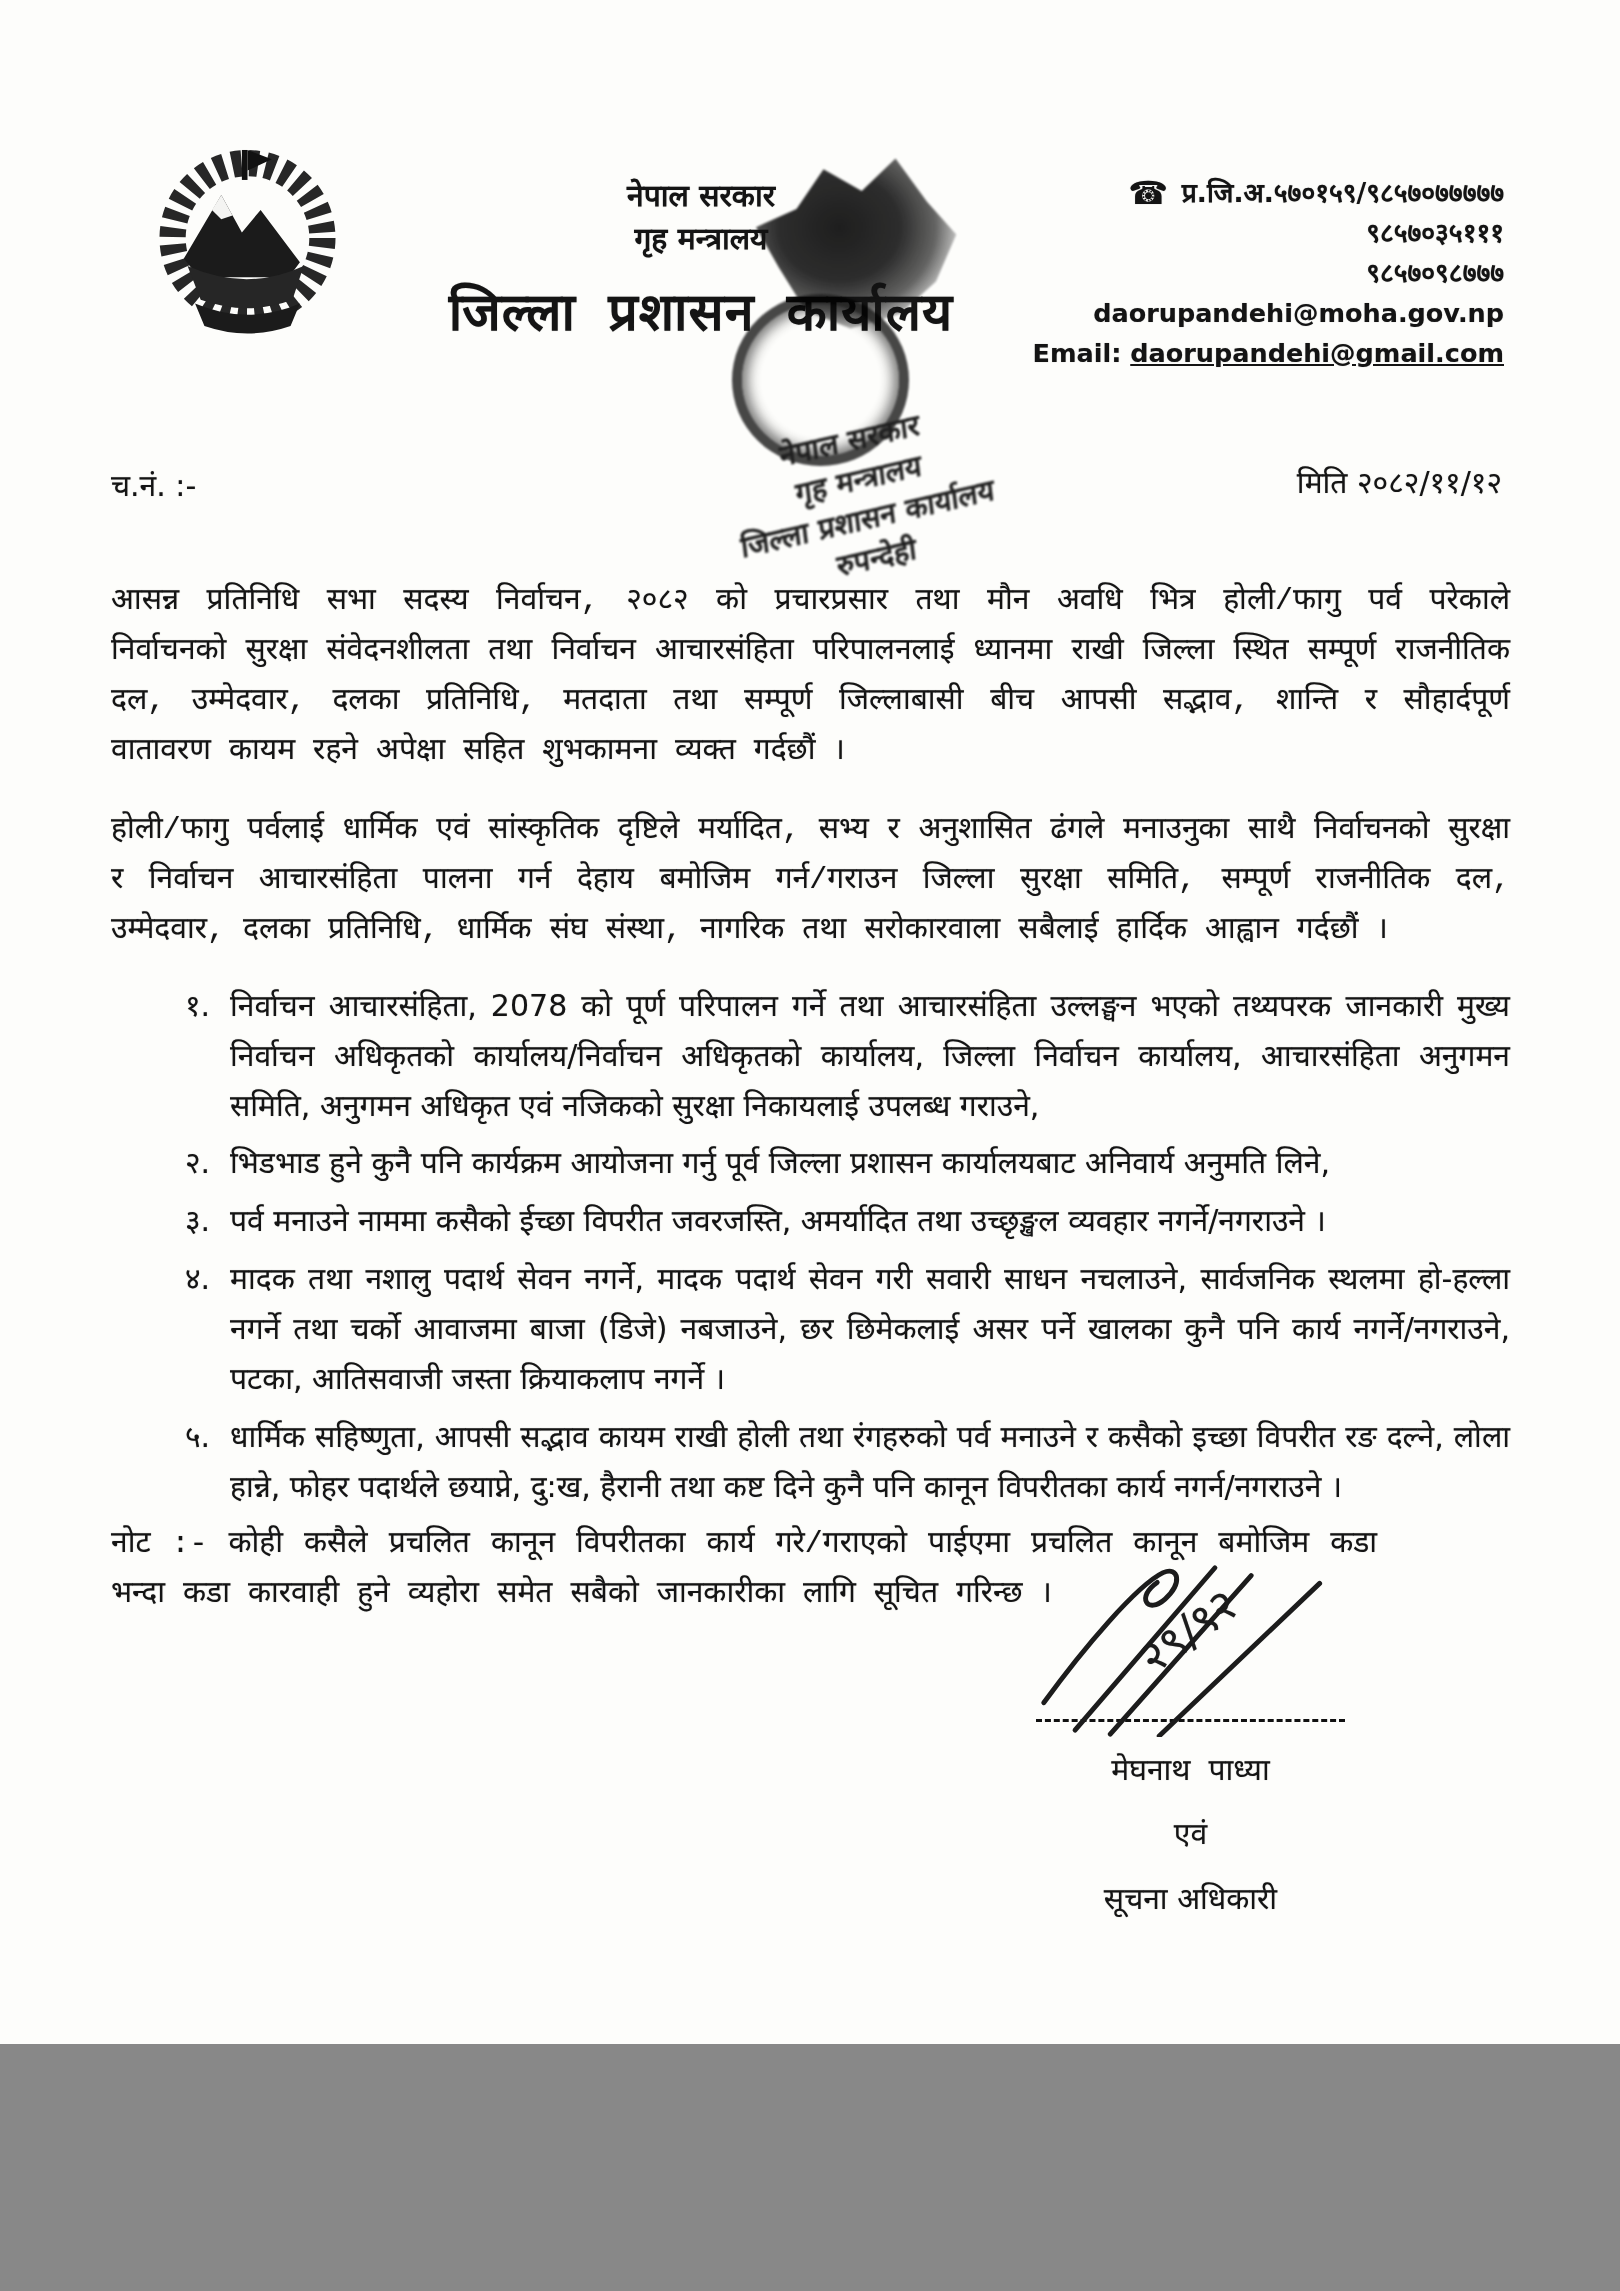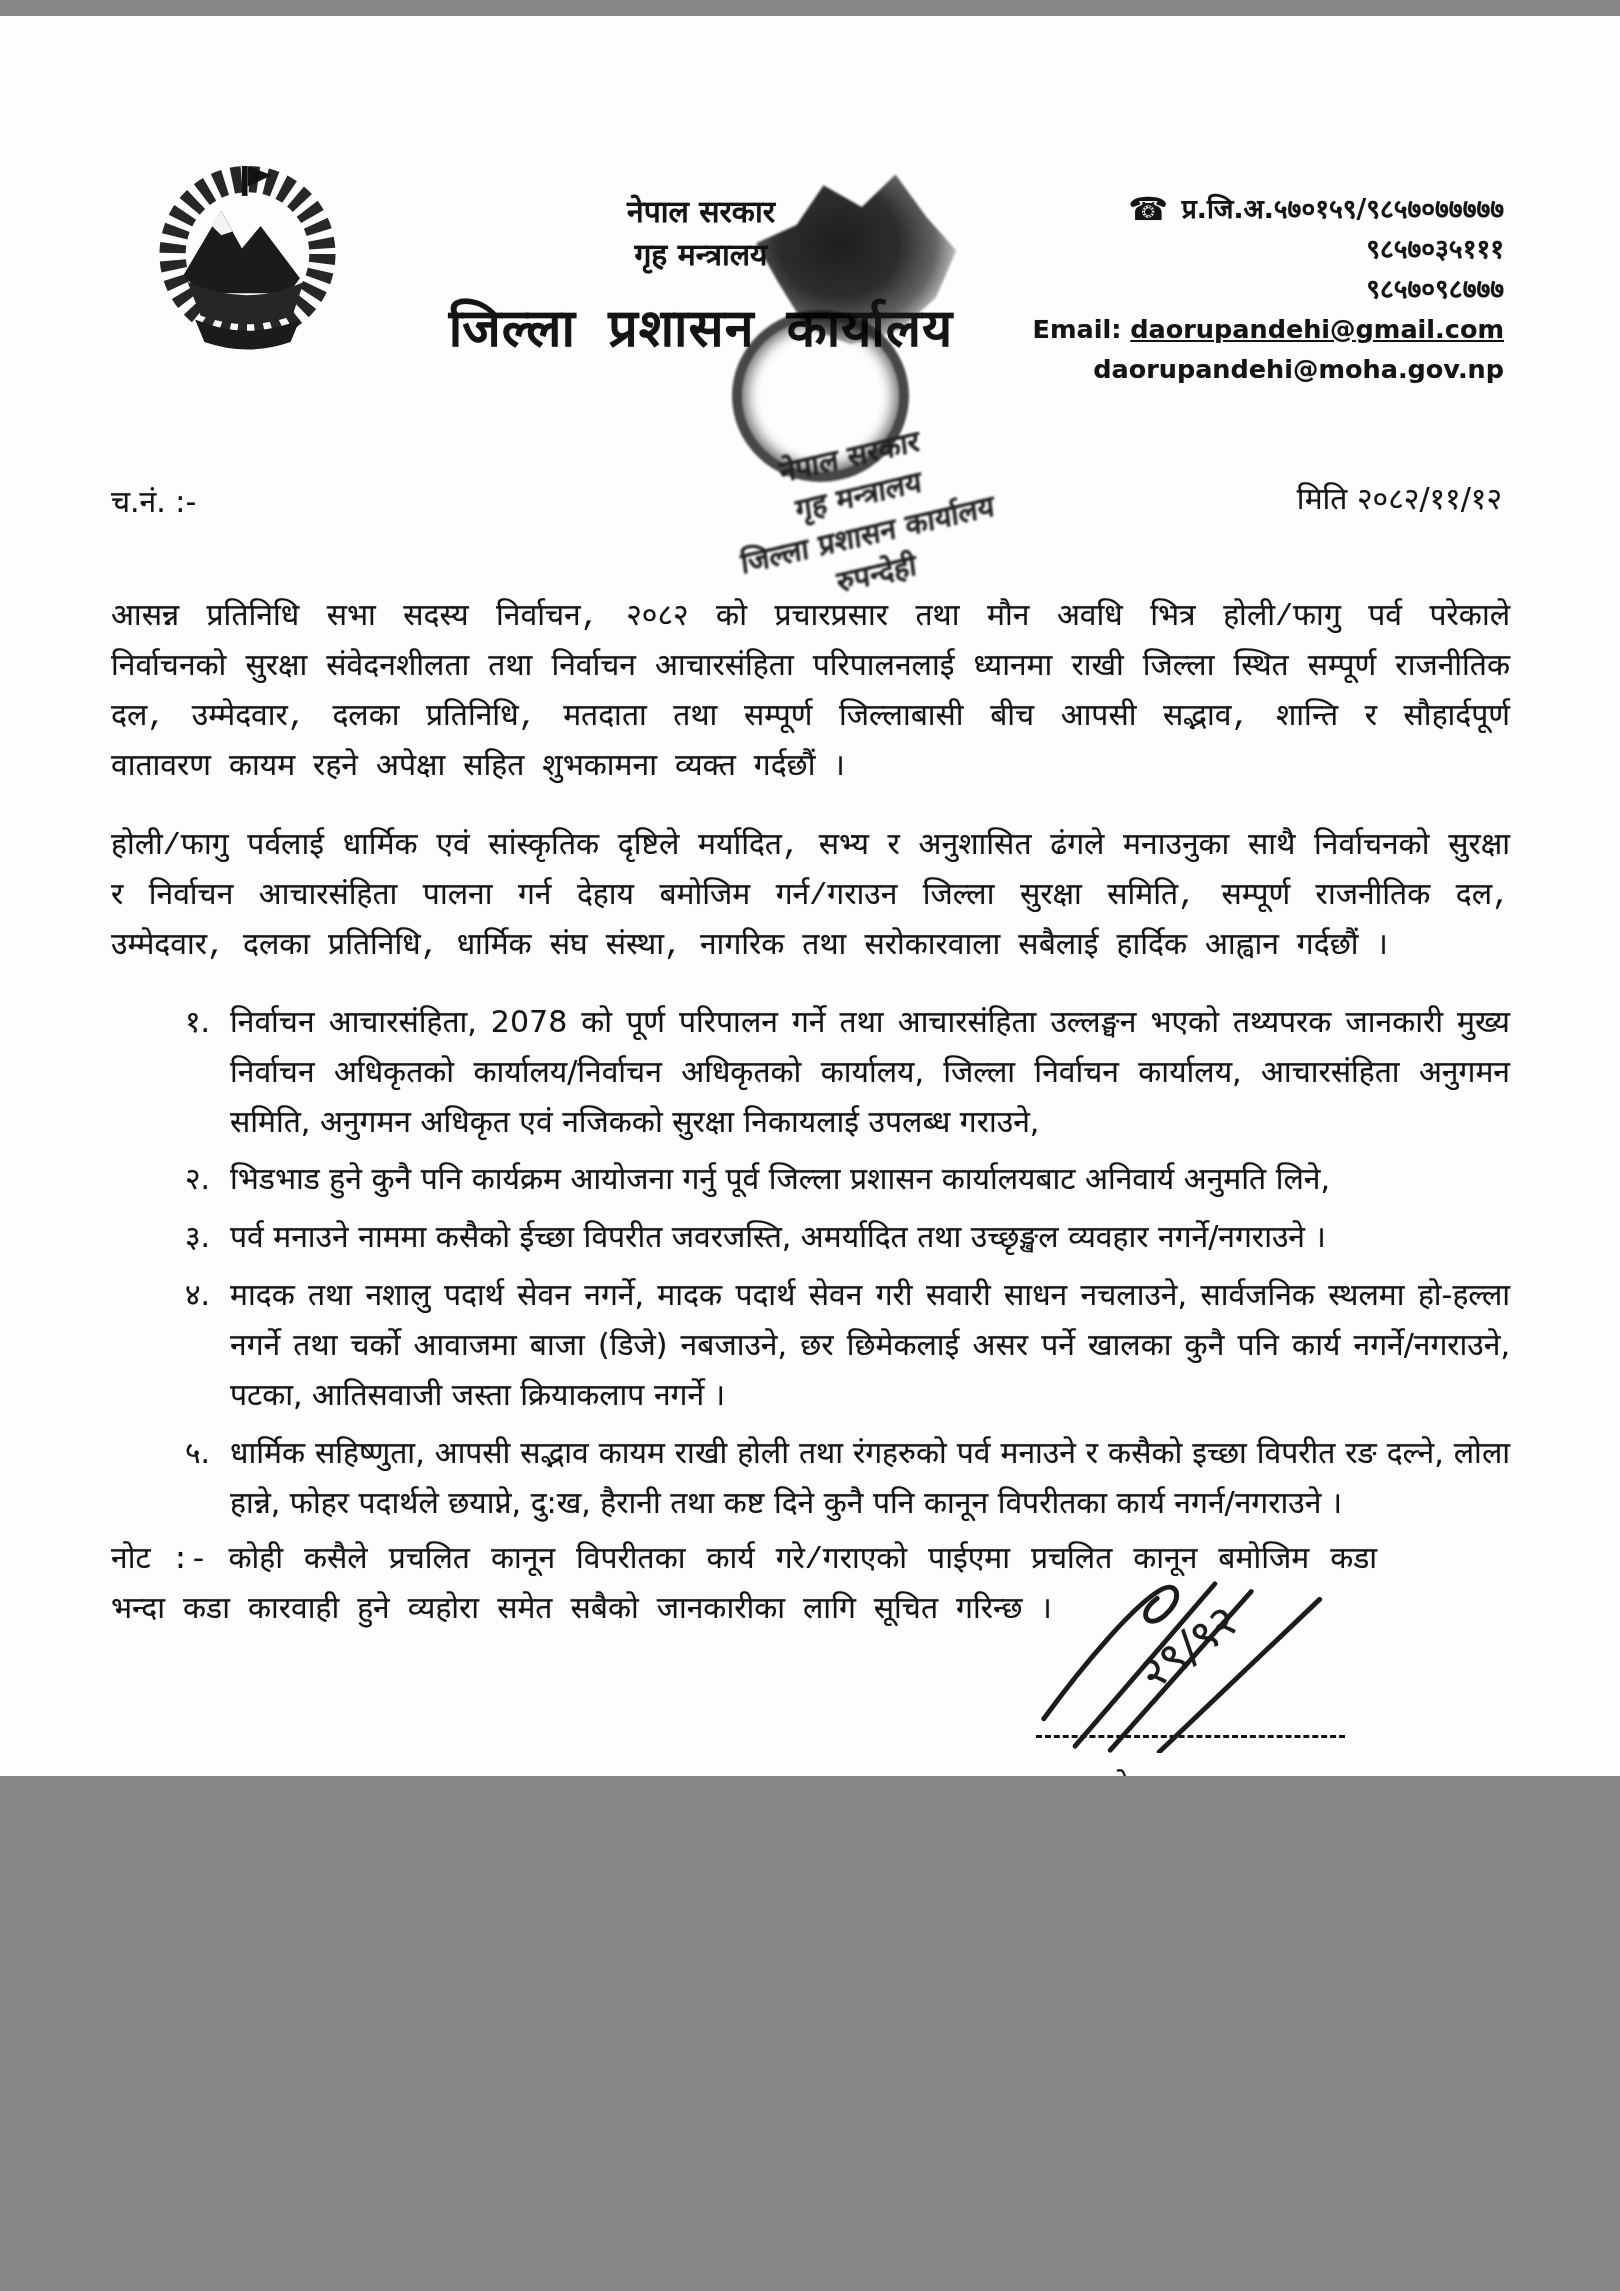--- a/index.html
+++ b/index.html
@@ -1,24 +1,24 @@
 <!DOCTYPE html>
 <html><head>
 <meta charset="utf-8">
 <style>
   html,body{margin:0;padding:0;background:#888;}
   .page{
     position:relative;
-    width:1620px;height:1760px;
+    width:1620px;height:2044px;
     background:#fdfdfb;
     font-family:"DejaVu Sans",sans-serif;
     color:#141414;
     overflow:hidden;
     text-shadow:0 0 1px rgba(10,10,10,.35);
-    margin:16px auto;
+    margin:0 auto;
   }
   
   .emblem{position:absolute;left:135px;top:135px;width:225px;height:206px;}
   .header-center{position:absolute;left:294px;top:174px;width:814px;text-align:center;}
   .gov-line{font-size:30px;font-weight:700;line-height:43px;}
   .office-title{font-size:52px;font-weight:700;margin-top:13.7px;letter-spacing:1px;white-space:nowrap;font-family:Liberation Mono, monospace;}
   
   .stamp{position:absolute;left:667px;top:147px;width:451px;height:490px;
          filter:blur(1.3px);opacity:.88;pointer-events:none;}
   .stamp-blob{position:absolute;left:71px;top:7.8px;width:225px;height:181px;
@@ -90,25 +90,25 @@
       <div>रुपन्देही</div>
     </div>
   </div>
 
   <div class="contact">
     <div>
       <span class="phone-icon">☎</span><span>प्र.जि.अ.५७०१५९/९८५७०७७७७७</span>
     </div>
     <div>९८५७०३५१११</div>
     <div>९८५७०९८७७७</div>
+    <div class="email">daorupandehi@moha.gov.np</div>
     <div class="email">
       <span>Email:</span>
       <span class="u">daorupandehi@gmail.com</span>
     </div>
-    <div class="email">daorupandehi@moha.gov.np</div>
   </div>
 
   <div class="ref-left">
     <div>च.नं. :-</div>
   </div>
   <div class="date">मिति २०८२/११/१२</div>
 
 
   <div class="body">
     <p>आसन्न प्रतिनिधि सभा सदस्य निर्वाचन, २०८२ को प्रचारप्रसार तथा मौन अवधि भित्र होली/फागु पर्व परेकाले निर्वाचनको सुरक्षा संवेदनशीलता तथा निर्वाचन आचारसंहिता परिपालनलाई ध्यानमा राखी जिल्ला स्थित सम्पूर्ण राजनीतिक दल, उम्मेदवार, दलका प्रतिनिधि, मतदाता तथा सम्पूर्ण जिल्लाबासी बीच आपसी सद्भाव, शान्ति र सौहार्दपूर्ण वातावरण कायम रहने अपेक्षा सहित शुभकामना व्यक्त गर्दछौं ।</p>

